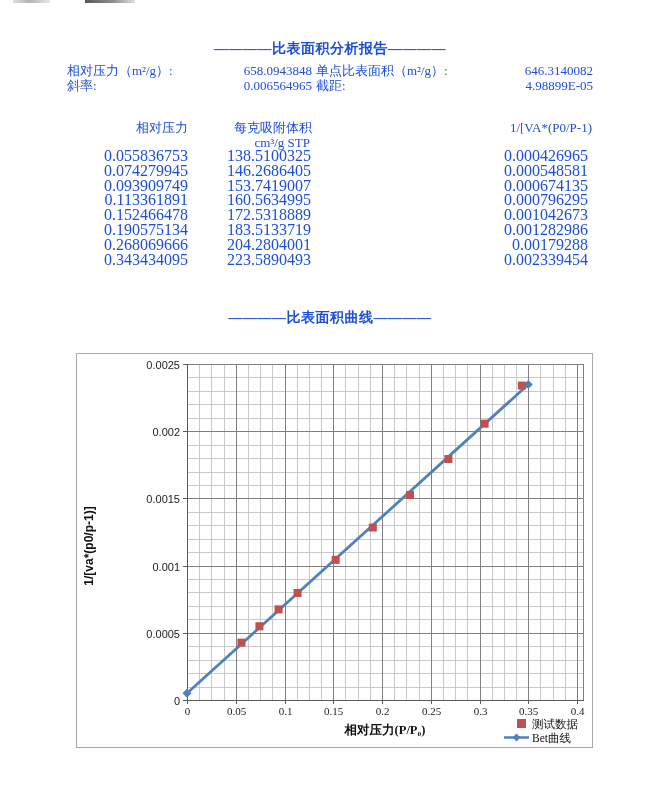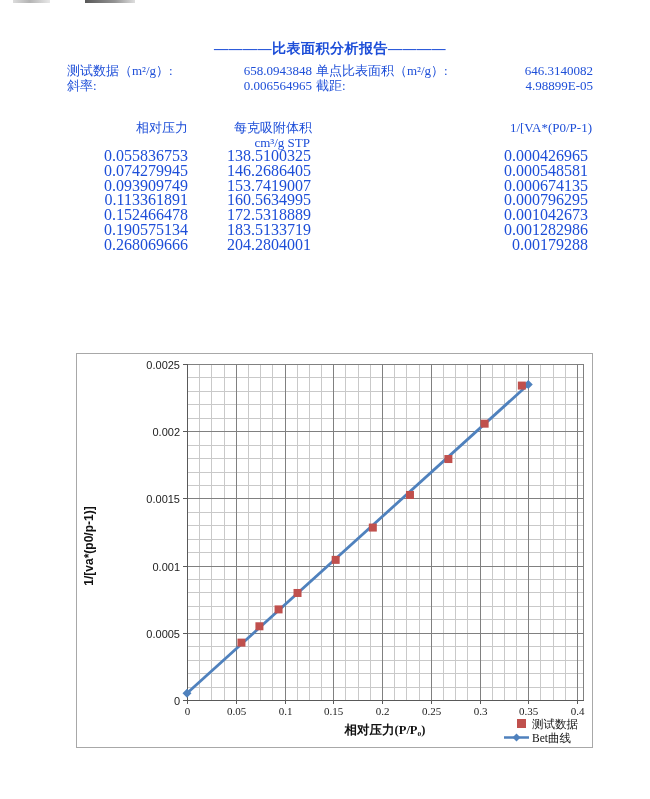--- a/index.html
+++ b/index.html
@@ -48,21 +48,21 @@
 </head>
 <body>
 
 <div class="page">
 
   <div class="abs scan-bar1"></div>
   <div class="abs scan-bar2"></div>
 
   <div class="abs doc-title">————比表面积分析报告————</div>
 
-  <span class="abs t13 s-l1">测试数据（m²/g）:</span>
+  <span class="abs t13 s-l1">相对压力（m²/g）:</span>
   <span class="abs t13 ra s-v1">658.0943848</span>
   <span class="abs t13 s-l2">单点比表面积（m²/g）:</span>
   <span class="abs t13 ra s-v2">646.3140082</span>
 
   <span class="abs t13 s-l3">斜率:</span>
   <span class="abs t13 ra s-v3">0.006564965</span>
   <span class="abs t13 s-l4">截距:</span>
   <span class="abs t13 ra s-v4">4.98899E-05</span>
 
   <span class="abs t13 ra th-c0">相对压力</span>
@@ -99,22 +99,28 @@
       <div class="trow">
         <span class="tcell c0">0.190575134</span>
         <span class="tcell c1">183.5133719</span>
         <span class="tcell c2">0.001282986</span>
       </div>
       <div class="trow">
         <span class="tcell c0">0.268069666</span>
         <span class="tcell c1">204.2804001</span>
         <span class="tcell c2">0.00179288</span>
       </div>
+      <div class="trow">
+        <span class="tcell c0">0.343434095</span>
+        <span class="tcell c1">223.5890493</span>
+        <span class="tcell c2">0.002339454</span>
+      </div>
     </div>
 
+  <div class="abs curve-title">————比表面积曲线————</div>
 
   <div class="abs chart-wrap">
     <svg id="chart-svg" width="517" height="395" viewBox="0 0 517 395">
         <rect x="0.5" y="0.5" width="516" height="394" fill="#ffffff" stroke="#a8a8a8"></rect>
         <g stroke="#c9c9c9" stroke-width="1">
           <line x1="123.5" y1="11" x2="123.5" y2="347"></line>
           <line x1="135.5" y1="11" x2="135.5" y2="347"></line>
           <line x1="148.5" y1="11" x2="148.5" y2="347"></line>
           <line x1="160.5" y1="11" x2="160.5" y2="347"></line>
           <line x1="172.5" y1="11" x2="172.5" y2="347"></line>

